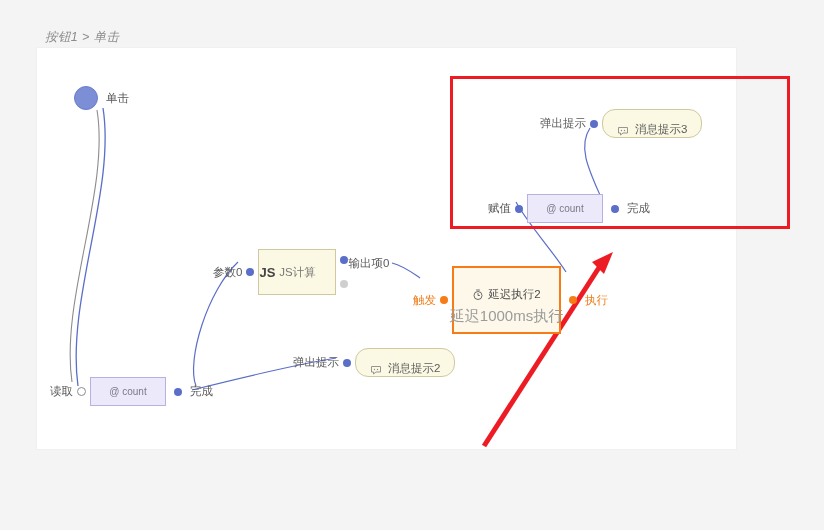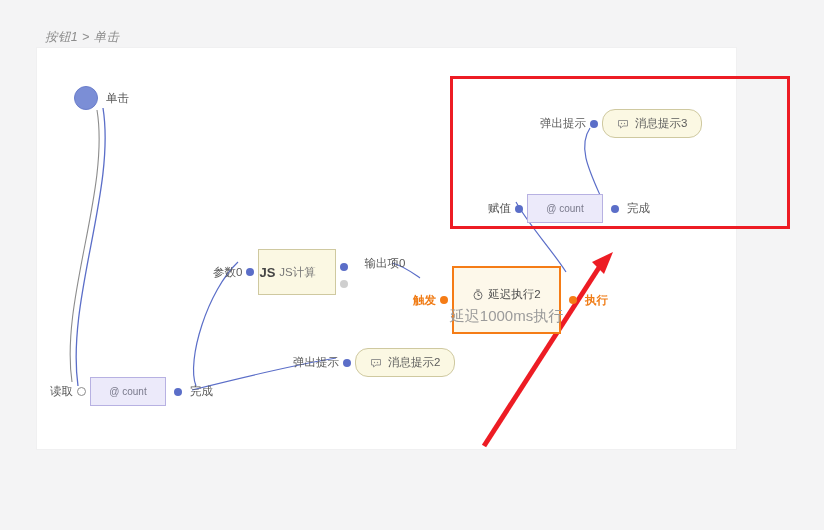--- a/index.html
+++ b/index.html
@@ -22,21 +22,21 @@
     width: 699px; height: 401px;
     background: #ffffff;
     box-shadow: 0 0 0 1px rgba(0,0,0,0.015);
   }
 
   svg.wires { position: absolute; left: 0; top: 0; width: 824px; height: 530px; pointer-events: none; }
 
   
   .node { position: absolute; display: flex; align-items: center; white-space: nowrap; }
   .port-label { font-size: 11.5px; color: #595959; }
-  .port-label.accent { color: #f07c16; font-weight: bold; }
+  .port-label.accent { color: #f07c16; font-weight: normal; }
   .dot {
     width: 8px; height: 8px; border-radius: 50%;
     background: #5b6ec8; display: inline-block; flex: none;
   }
   .dot.orange { background: #f57c16; }
   .dot.hollow { background: transparent; border: 1.3px solid #8c8c8c; width: 7px; height: 7px; }
   .dot.gray { background: #cfcfcf; }
 
   .box-count {
     width: 74px; height: 27px;
@@ -51,21 +51,21 @@
     display: flex; align-items: center; justify-content: flex-start;
     gap: 4px;
   }
   .js-mark { font-size: 13px; font-weight: bold; color: #444; }
   .js-text { font-size: 11.5px; color: #777; }
 
   .box-msg {
     height: 27px; padding: 0 14px;
     background: #fbf8e3; border: 1px solid #cfc9a0;
     border-radius: 13px;
-    display: flex; align-items: center; gap: 6px;
+    display: flex; align-items: flex-end; gap: 6px;
     font-size: 11.5px; color: #5b5b5b;
   }
 
   .box-delay {
     width: 93px;
     background: #fdf8ea; border: 2px solid #f57c16;
     padding: 19px 6px 6px 6px;
     display: flex; flex-direction: column; align-items: center; text-align: center;
   }
   .delay-title { font-size: 11.5px; color: #4c4c4c; display: flex; align-items: center; gap: 4px; }
@@ -132,21 +132,21 @@
   </div>
 
   <div class="node" style="left:213px; top:249px;">
     <span class="port-label gapL">参数0</span>
     <span class="dot gapL"></span>
     <div class="box-js">
       <span class="js-mark">JS</span>
       <span class="js-text">JS计算</span>
     </div>
     <div style="display:flex; flex-direction:column; gap:9px; margin-left:4px;">
-      <div style="display:flex; align-items:flex-end; gap:16px;">
+      <div style="display:flex; align-items:flex-start; gap:0;">
         <span class="dot"></span>
         <span class="port-label">输出项0</span>
       </div>
       <span class="dot gray"></span>
     </div>
   </div>
 
   <div class="node" style="left:413px; top:266px;">
     <span class="port-label accent gapL">触发</span>
     <span class="dot orange gapL"></span>

